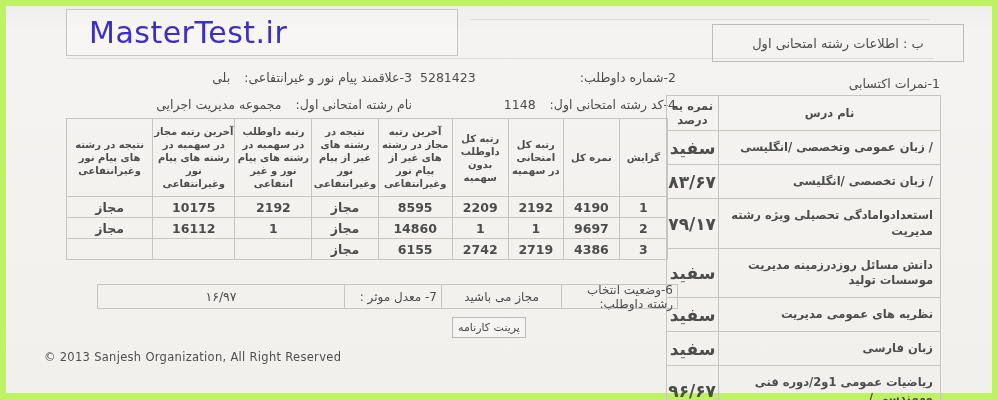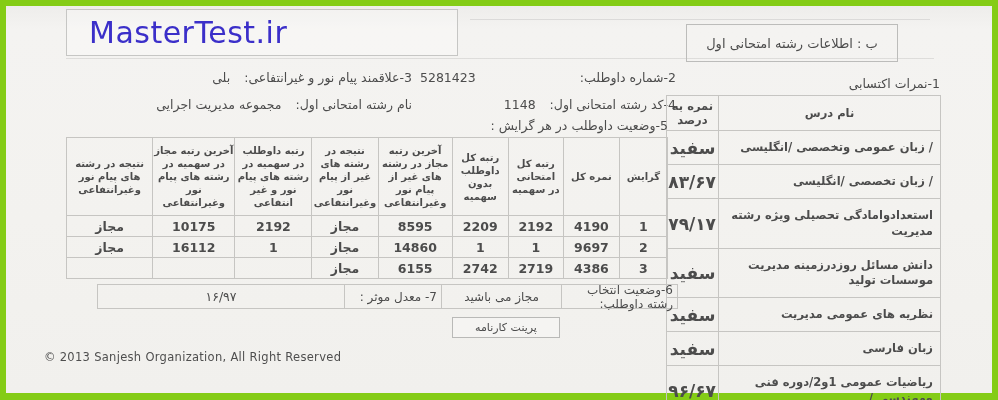--- a/index.html
+++ b/index.html
@@ -1,28 +1,28 @@
 <!DOCTYPE html>
 <html lang="fa"><head>
 <meta charset="utf-8">
 <style>
   *{box-sizing:border-box;margin:0;padding:0}
   html,body{width:998px;height:400px}
   body{font-family:"DejaVu Sans",sans-serif;background:#fff}
-  .frame{position:relative;width:998px;height:400px;background:#84cc16;overflow:hidden}
+  .frame{position:relative;width:998px;height:400px;background:#bef264;overflow:hidden}
   .paper{position:absolute;left:6px;top:6px;width:986px;height:387px;
          background:linear-gradient(180deg,#eeedeb 0%,#f4f3f1 6%,#f3f2ef 55%,#f1f0ed 100%)}
   .streak{position:absolute;height:1px;background:rgba(120,120,120,.18)}
   
   .brand-box{position:absolute;left:66px;top:9px;width:392px;height:47px;
              border:1px solid #c6c6c4;background:rgba(255,255,255,.25)}
   .brand-box span{display:block;line-height:45px;padding-left:22px;font-size:30px;
                   color:#3b2fc9;letter-spacing:.5px}
   
-  .section-b{position:absolute;left:686px;top:24px;width:212px;height:38px;
+  .section-b{position:absolute;left:712px;top:24px;width:252px;height:38px;
              border:1px solid #bcbcba;display:flex;align-items:center;justify-content:center}
   .section-b span{font-size:13px;color:#4c4c4c}
   
   .info{position:absolute;display:flex;flex-direction:column}
   .info-right{left:420px;top:64px;width:256px}
   .info-left{left:100px;top:64px;width:312px}
   .iline{direction:rtl;display:flex;align-items:center;height:27px;font-size:12.5px;color:#4c4c4c}
   .iline.spread{justify-content:space-between}
   .iline.tight .val{margin-right:14px}
   .iline .val{white-space:nowrap}
@@ -46,21 +46,21 @@
   .bottom-strip{position:absolute;left:97px;top:284px;width:581px;height:25px;
                 direction:rtl;display:flex;border:1px solid #c6c5c2;font-size:12px;color:#4c4c4c}
   .bottom-strip .cell{display:flex;align-items:center}
   .c-sel-label{width:116px;border-left:1px solid #c6c5c2;justify-content:flex-start;padding-right:4px}
   .c-sel-value{width:120px;border-left:1px solid #c6c5c2;justify-content:center}
   .c-gpa-label{width:97px;border-left:1px solid #c6c5c2;justify-content:flex-start;padding-right:4px}
   .c-gpa-value{flex:1;justify-content:center;font-size:12.5px}
   
   .print-btn{position:absolute;left:452px;top:317px;min-width:64px;height:21px;
              border:1px solid #b9b9b7;background:#f5f4f2;font-family:"DejaVu Sans",sans-serif;
-             font-size:11px;color:#4c4c4c;direction:rtl;padding:0 22px;cursor:pointer;
+             font-size:11px;color:#4c4c4c;direction:rtl;padding:0 5px;cursor:pointer;
              display:flex;align-items:center;justify-content:center}
   
   .copyright{position:absolute;left:44px;top:350px;font-size:11.5px;font-weight:normal;
              color:#4e4e4e;letter-spacing:.3px}
 </style>
 </head>
 <body>
 
 <div class="frame">
   <div class="paper"></div>
@@ -138,21 +138,20 @@
         </tr>
         <tr>
           <td class="course">ریاضیات عمومی 1و2/دوره فنی ومهندسی /</td>
           <td class="pct">۹۶/۶۷</td>
         </tr>
       </tbody>
     </table>
   </div>
 
   <div class="status-block">
-    <div class="tbl-title">5-وضعیت داوطلب در هر گرایش :</div>
     <table class="status-table" dir="rtl">
       <colgroup>
         <col style="width:48px">
           <col style="width:56px">
           <col style="width:55px">
         <col style="width:56px">
           <col style="width:74px">
           <col style="width:66px">
         <col style="width:77px">
           <col style="width:82px">

